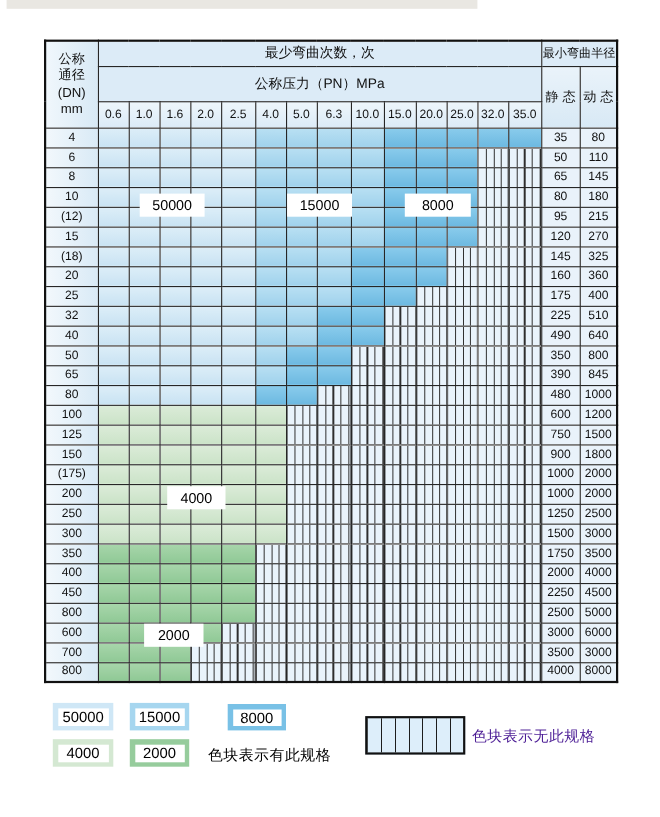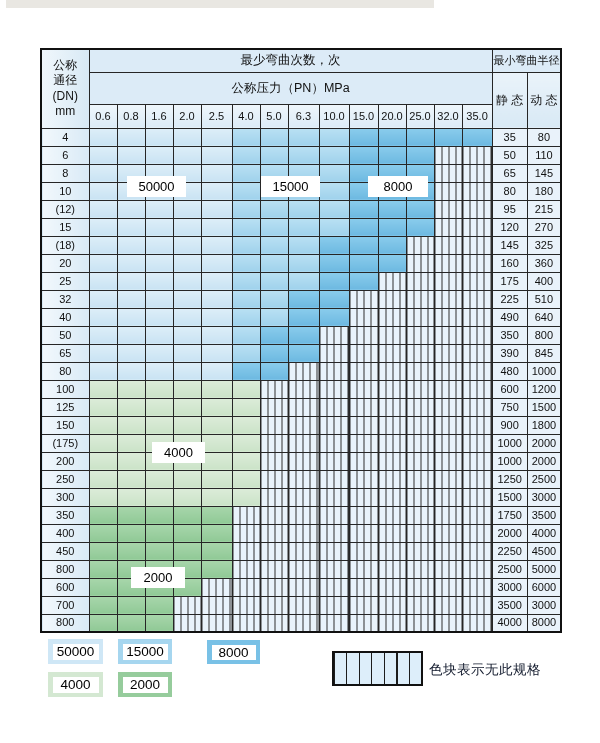--- a/index.html
+++ b/index.html
@@ -2,21 +2,21 @@
 <html><head>
 <meta charset="utf-8">
 <style>
   html,body{margin:0;padding:0;background:#fff;}
   #page{position:relative;width:600px;height:743px;background:#ffffff;overflow:hidden;
         font-family:"Liberation Sans",sans-serif;color:#111;}
   #top-strip{position:absolute;left:6px;top:0;width:428px;height:8px;background:#e9e7e2;}
   #title{position:absolute;left:38px;top:7px;font-family:"DejaVu Serif",serif;
          font-weight:bold;font-size:19px;letter-spacing:1px;color:#000;}
   
-  #tbl-wrap{position:absolute;left:40px;top:48px;}
+  #tbl-wrap{position:absolute;left:40px;top:36px;}
   table{border-collapse:collapse;table-layout:fixed;width:520px;border:2px solid #111;}
   th,td{border:1px solid #262626;padding:0;text-align:center;vertical-align:middle;
         font-family:"Liberation Sans",sans-serif;color:#111;box-sizing:border-box;overflow:hidden;}
   thead th{background:#dcebf7;font-weight:normal;}
   .th-dn{font-size:12px;line-height:1.3;background:linear-gradient(90deg,#f0f7fc,#d8e9f5);}
   .th-bend{font-size:12.5px;height:23px;text-align:center;}
   .th-radius{font-size:11px;}
   .th-press{font-size:12.5px;height:32px;}
   .th-sd{font-size:12px;background:linear-gradient(180deg,#eaf3fa,#d8e9f5);}
   .th-pnum{font-size:11px;height:24px;background:linear-gradient(180deg,#eef6fb,#dcebf7);}
@@ -44,21 +44,21 @@
                  display:flex;align-items:center;justify-content:center;font-size:13.5px;color:#000;}
   #sw-50000{left:48px;top:639px;width:55px;height:25px;background:#cfe7f6;}
   #sw-15000{left:118px;top:639px;width:54px;height:25px;background:#a6d6ef;}
   #sw-8000 {left:207px;top:640px;width:53px;height:24px;background:#79c1e6;}
   #sw-4000 {left:48px;top:672px;width:55px;height:25px;background:#d4e8d2;}
   #sw-2000 {left:118px;top:672px;width:54px;height:25px;background:#96cc9c;}
   #legend-avail-text{position:absolute;left:189px;top:678px;font-size:13.5px;letter-spacing:0.5px;color:#000;}
   #legend-hatch{position:absolute;left:332px;top:651px;width:91px;height:35px;border:2px solid #111;
                 box-sizing:border-box;background-color:#ddeefa;
                 background-image:repeating-linear-gradient(to right,#1c1c1c 0px,#1c1c1c 1px,transparent 1px,transparent 12.5px);}
-  #legend-unavail-text{position:absolute;left:429px;top:661px;font-size:13.5px;letter-spacing:0.5px;color:#0f172a;}
+  #legend-unavail-text{position:absolute;left:429px;top:661px;font-size:13.5px;letter-spacing:0.5px;color:#4c1d95;}
 </style>
 </head>
 <body>
 
 <div id="page">
   <div id="top-strip"></div>
 
   <div id="tbl-wrap">
     <table id="spec-table">
         <colgroup>
@@ -86,21 +86,21 @@
             <th class="th-bend" colspan="14">最少弯曲次数，次</th>
             <th class="th-radius" colspan="2">最小弯曲半径</th>
           </tr>
           <tr>
             <th class="th-press" colspan="14">公称压力（PN）MPa</th>
             <th class="th-sd" rowspan="2">静 态</th>
             <th class="th-sd" rowspan="2">动 态</th>
           </tr>
           <tr>
             <th class="th-pnum">0.6</th>
-            <th class="th-pnum">0.8</th>
+            <th class="th-pnum">1.0</th>
             <th class="th-pnum">1.6</th>
             <th class="th-pnum">2.0</th>
             <th class="th-pnum">2.5</th>
             <th class="th-pnum">4.0</th>
             <th class="th-pnum">5.0</th>
             <th class="th-pnum">6.3</th>
             <th class="th-pnum">10.0</th>
             <th class="th-pnum">15.0</th>
             <th class="th-pnum">20.0</th>
             <th class="th-pnum">25.0</th>
@@ -659,15 +659,16 @@
   </div>
   <div class="swatch" id="sw-8000">
     <span class="inner">8000</span>
   </div>
   <div class="swatch" id="sw-4000">
     <span class="inner">4000</span>
   </div>
   <div class="swatch" id="sw-2000">
     <span class="inner">2000</span>
   </div>
+  <div id="legend-avail-text">色块表示有此规格</div>
   <div id="legend-hatch"></div>
   <div id="legend-unavail-text">色块表示无此规格</div>
 </div>
 
 </body></html>

